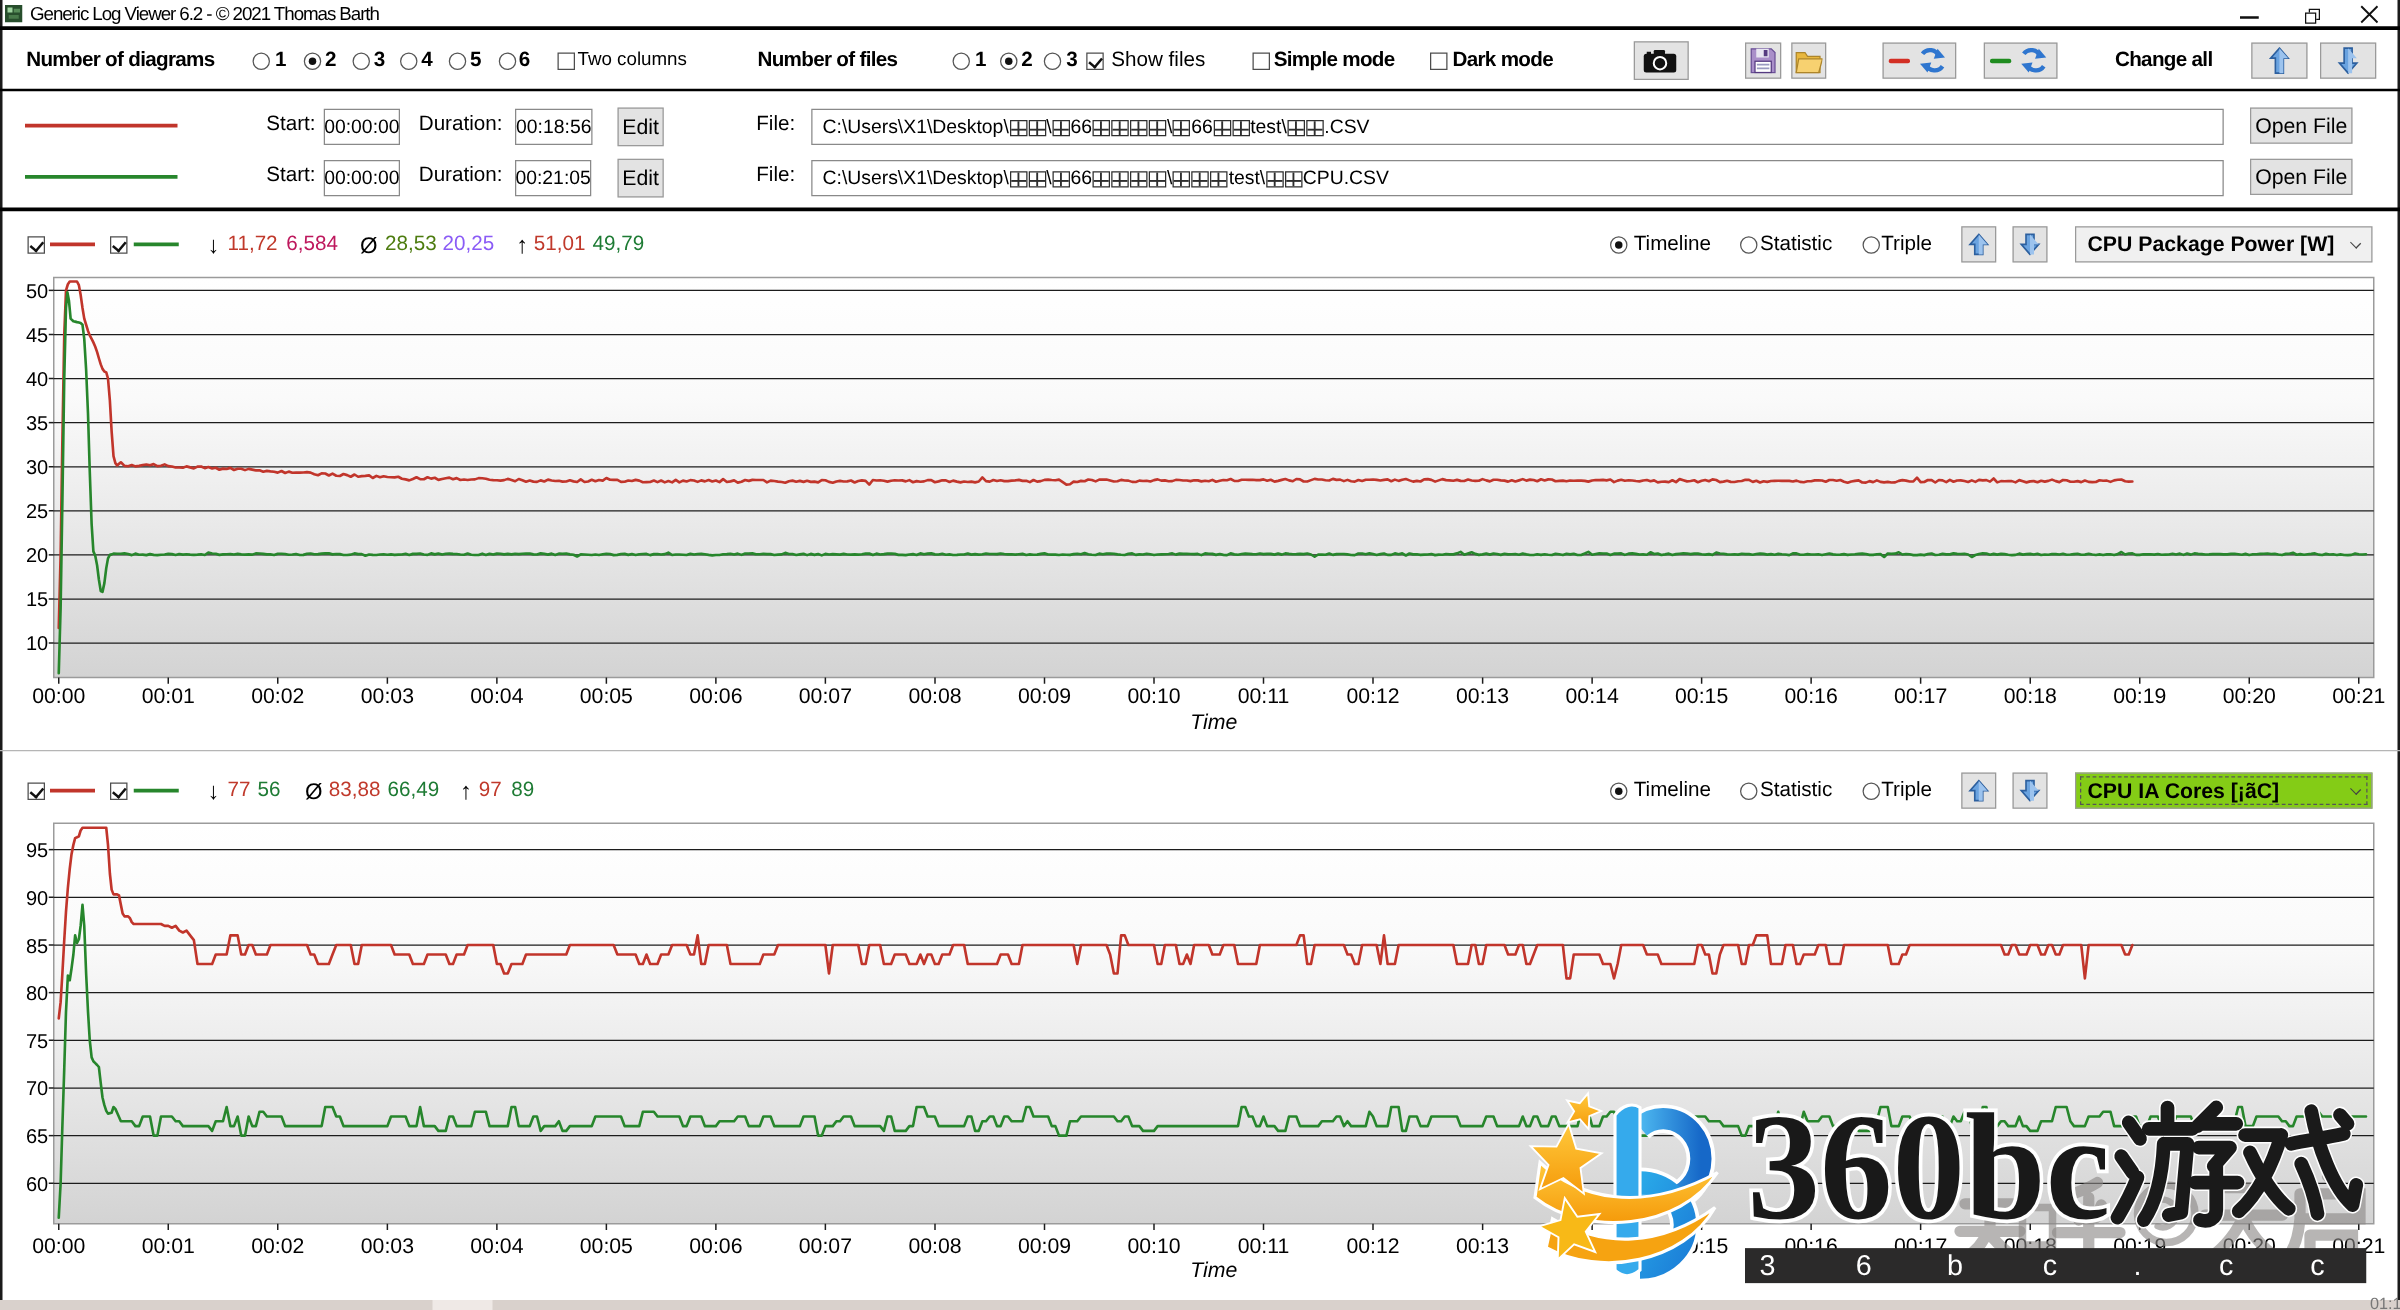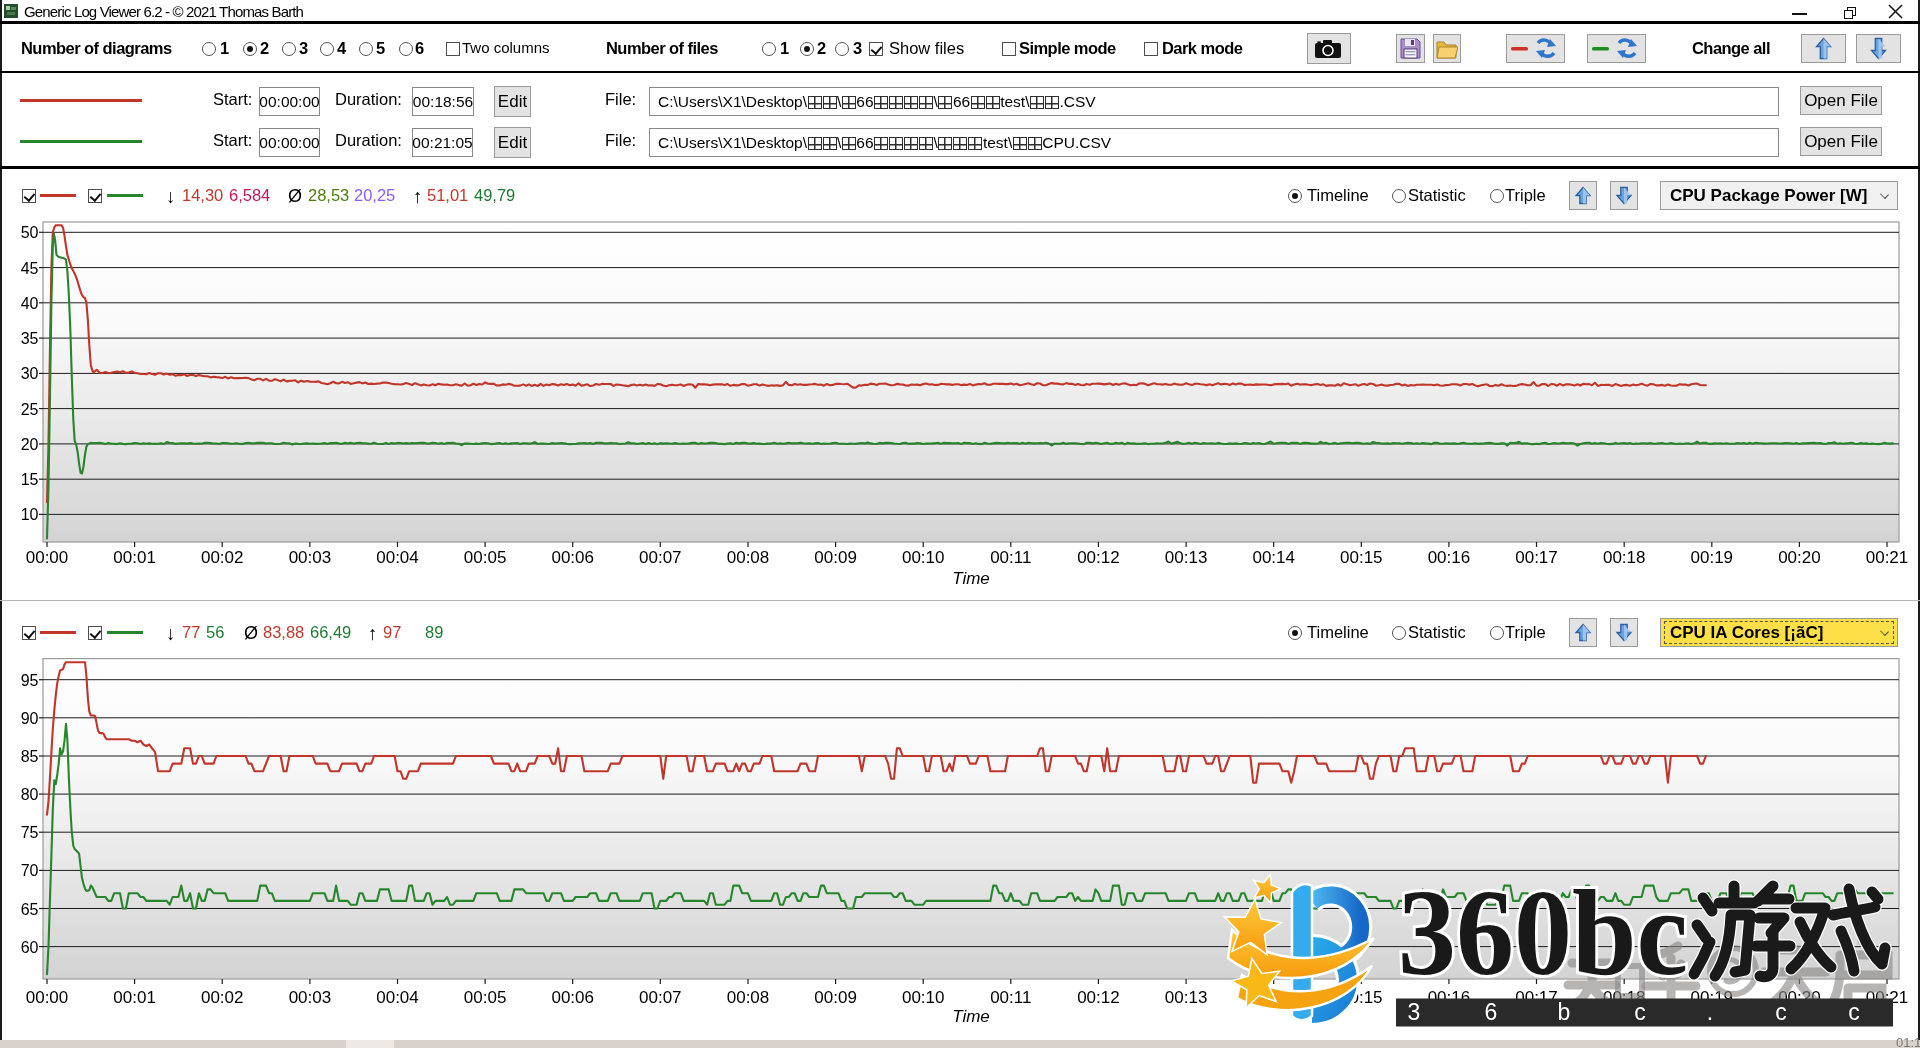--- a/index.html
+++ b/index.html
@@ -144,21 +144,21 @@
 <div class="inp" style="left:412px;top:128px;width:61px;height:29px">00:21:05</div>
 <div class="b" style="left:494px;top:127px;width:37px;height:31px;font-size:17px">Edit</div>
 <div class="lb" style="left:605px;top:131px;font-size:16.5px">File:</div>
 <div class="inp" style="left:649px;top:128px;width:1130px;height:29px;justify-content:flex-start;padding-left:8px;font-size:15.5px">C:\Users\X1\Desktop\<span class="cj"></span><span class="cj"></span>\<span class="cj"></span>66<span class="cj"></span><span class="cj"></span><span class="cj"></span><span class="cj"></span>\<span class="cj"></span><span class="cj"></span><span class="cj"></span>test\<span class="cj"></span><span class="cj"></span>CPU.CSV</div>
 <div class="b" style="left:1800px;top:127px;width:82px;height:29px;font-size:17px">Open File</div>
 <div class="cb ck" style="left:22px;top:189px"></div>
 <div class="ln" style="left:40px;top:194px;width:36px;background:#c1352b;height:3.4px"></div>
 <div class="cb ck" style="left:88px;top:189px"></div>
 <div class="ln" style="left:107px;top:194px;width:36px;background:#27862c;height:3.4px"></div>
 <div class="lb" style="left:166px;top:186px;color:#000"><span style="font-size:19px">↓</span></div>
-<div class="lb" style="left:182px;top:186px;color:#c0392b">14,30</div>
+<div class="lb" style="left:182px;top:186px;color:#c0392b">11,72</div>
 <div class="lb" style="left:229px;top:186px;color:#be185d">6,584</div>
 <div class="lb" style="left:288px;top:186px;color:#000"><span style="font-size:18px">Ø</span></div>
 <div class="lb" style="left:308px;top:186px;color:#4d7c0f">28,53</div>
 <div class="lb" style="left:354px;top:186px;color:#8b5cf6">20,25</div>
 <div class="lb" style="left:413px;top:186px;color:#000"><span style="font-size:19px">↑</span></div>
 <div class="lb" style="left:427px;top:186px;color:#c0392b">51,01</div>
 <div class="lb" style="left:474px;top:186px;color:#1e7b34">49,79</div>
 <div class="rd sel" style="left:1288px;top:189px"></div>
 <div class="lb" style="left:1307px;top:186px;font-size:16.5px">Timeline</div>
 <div class="rd" style="left:1392px;top:189px"></div>
@@ -190,21 +190,21 @@
 <div class="cb ck" style="left:88px;top:626px"></div>
 <div class="ln" style="left:107px;top:631px;width:36px;background:#27862c;height:3.4px"></div>
 <div class="lb" style="left:166px;top:623px;color:#000"><span style="font-size:19px">↓</span></div>
 <div class="lb" style="left:182px;top:623px;color:#c0392b">77</div>
 <div class="lb" style="left:206px;top:623px;color:#1e7b34">56</div>
 <div class="lb" style="left:244px;top:623px;color:#000"><span style="font-size:18px">Ø</span></div>
 <div class="lb" style="left:263px;top:623px;color:#c0392b">83,88</div>
 <div class="lb" style="left:310px;top:623px;color:#1e7b34">66,49</div>
 <div class="lb" style="left:368px;top:623px;color:#000"><span style="font-size:19px">↑</span></div>
 <div class="lb" style="left:383px;top:623px;color:#c0392b">97</div>
-<div class="lb" style="left:425px;top:623px;color:#1e7b34">89</div>
+<div class="lb" style="left:409px;top:623px;color:#1e7b34">89</div>
 <div class="rd sel" style="left:1288px;top:626px"></div>
 <div class="lb" style="left:1307px;top:623px;font-size:16.5px">Timeline</div>
 <div class="rd" style="left:1392px;top:626px"></div>
 <div class="lb" style="left:1408px;top:623px;font-size:16.5px">Statistic</div>
 <div class="rd" style="left:1490px;top:626px"></div>
 <div class="lb" style="left:1505px;top:623px;font-size:16.5px">Triple</div>
 <div class="b" style="left:1569px;top:618px;width:28px;height:29px">
 <svg width="24" height="25" viewBox="-12.0 -12.5 24 25">
 <g transform="">
         <path d="M0,-8.0 L7,0.0 L3.2,0.0 L3.2,8.0 L-3.2,8.0 L-3.2,0.0 L-7,0.0 Z" fill="#6aa3e0" stroke="#2c5f9e" stroke-width="1.3"></path>
@@ -213,21 +213,21 @@
     </svg>
   </div>
 <div class="b" style="left:1610px;top:618px;width:28px;height:29px">
 <svg width="24" height="25" viewBox="-12.0 -12.5 24 25">
 <g transform="rotate(180)">
         <path d="M0,-8.0 L7,0.0 L3.2,0.0 L3.2,8.0 L-3.2,8.0 L-3.2,0.0 L-7,0.0 Z" fill="#6aa3e0" stroke="#2c5f9e" stroke-width="1.3"></path>
 <path d="M0,-8.0 L7,0.0 L3.2,0.0 L3.2,8.0 L0,8.0 Z" fill="#9cc3ee" stroke="none" transform="rotate(180)"></path>
       </g>
     </svg>
   </div>
-<div class="b" style="left:1660px;top:618px;width:238px;height:29px;justify-content:flex-start;background:#fde047">
+<div class="b" style="left:1660px;top:618px;width:238px;height:29px;justify-content:flex-start;background:#84cc16">
 <span style="position:absolute;left:3px;top:2px;right:3px;bottom:2px;border:1.5px dashed #555"></span>
 <span style="font-weight:bold;font-size:17px;padding-left:9px">CPU IA Cores [¡ãC]</span>
 <span style="position:absolute;right:9px;top:9px;width:7px;height:7px;border-right:1.6px solid #444;border-bottom:1.6px solid #444;transform:rotate(45deg) scale(1,0.8)"></span>
   </div>
 <div class="a" style="left:0;top:599.5px;width:1920px;height:1.6px;background:#b5b5b5"></div>
 <svg width="1920" height="1048" viewBox="0 0 1920 1048" style="position:absolute;left:0;top:0;" font-family="Liberation Sans, sans-serif">
     <defs>
       <linearGradient id="pg" x1="0" y1="0" x2="0" y2="1">
         <stop offset="0" stop-color="#ffffff"></stop>
         <stop offset="0.3" stop-color="#fafafa"></stop>

